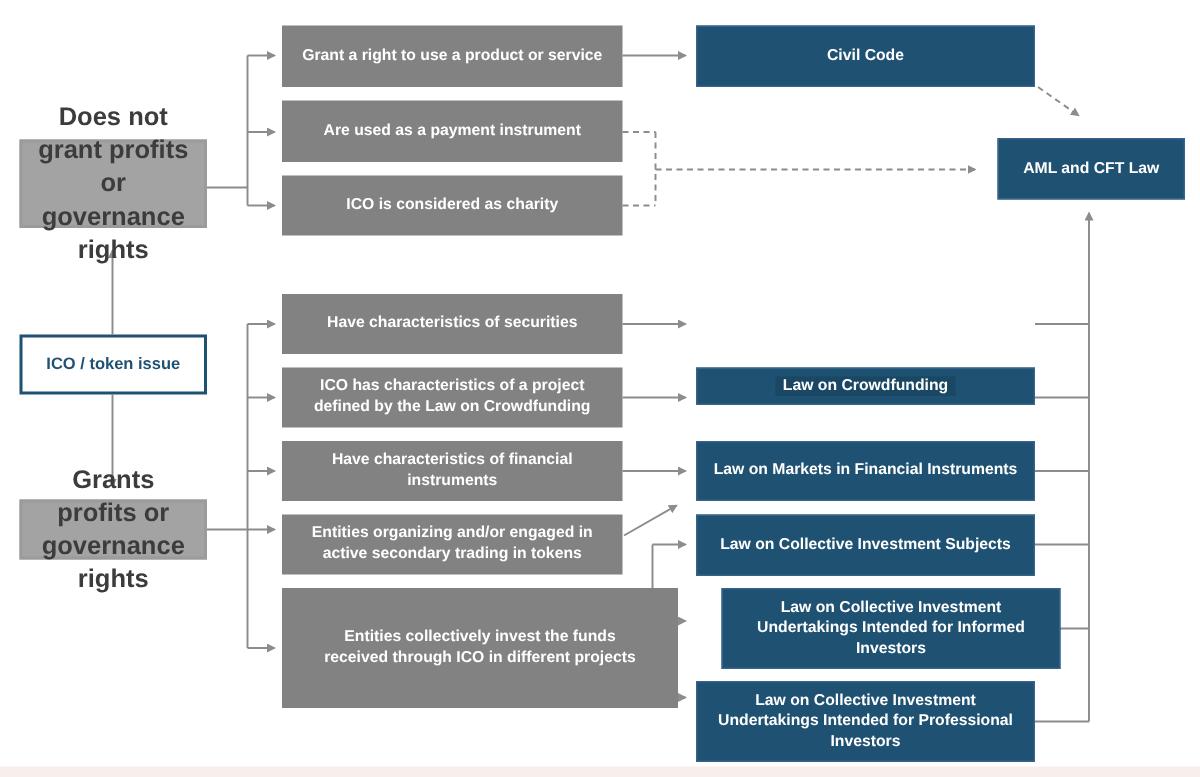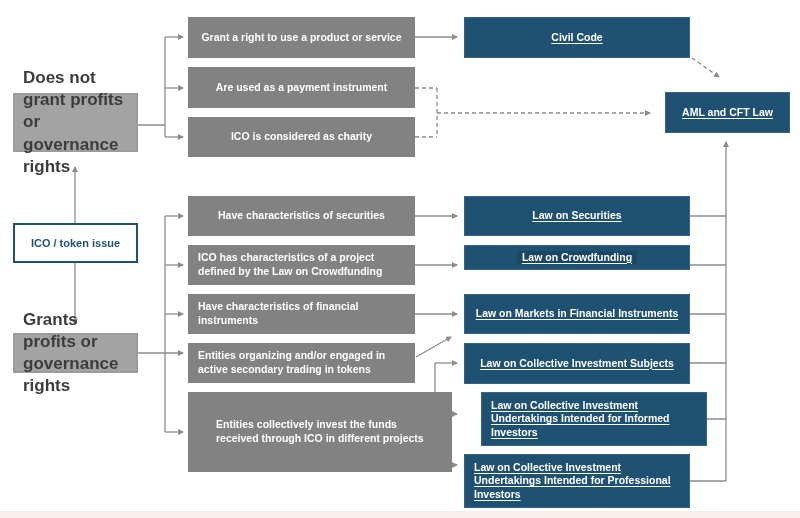--- a/index.html
+++ b/index.html
@@ -15,31 +15,31 @@
   html,body{margin:0;padding:0;background:#fff;}
   #canvas{
     position:relative;width:800px;height:518px;background:#ffffff;
     font-family:"Liberation Sans","DejaVu Sans",sans-serif;overflow:hidden;
   }
   #wires{position:absolute;inset:0;pointer-events:none;}
   .ln{stroke:var(--line_gray);stroke-width:1.3;fill:none;}
   .dash{stroke-dasharray:4 3;}
   .node{
     position:absolute;display:flex;align-items:center;justify-content:center;
-    box-sizing:border-box;line-height:1.3;
+    box-sizing:border-box;text-align:center;line-height:1.3;
   }
   .gray{
     background:var(--box_gray);color:#ffffff;font-weight:bold;font-size:10.5px;
     padding:2px 10px;
   }
   .blue{
     background:var(--accent_blue);color:#ffffff;font-weight:bold;font-size:10.5px;
     padding:2px 9px;border:1px solid var(--blue_border);
   }
-  .blue .lbl{text-decoration:underline;text-underline-offset:2px;}
+  .blue .lbl{text-underline-offset:2px;}
   .blue .hl{background:var(--hl_blue);padding:0 5px;}
   .outline{
     background:#a3a3a3;border:2px solid var(--border_gray);color:var(--left_text);
     font-weight:bold;font-size:17px;padding:2px 8px;
   }
   .rootbox{
     background:#ffffff;border:2px solid var(--accent_blue);color:var(--accent_blue);
     font-weight:bold;font-size:11px;padding:2px 6px;
   }
   #bottom-strip{
@@ -132,23 +132,20 @@
   </div>
 
   <div class="node blue" style="left:464px;top:17px;width:226px;height:41px;">
     <span class="lbl">Civil Code</span>
   </div>
 
   <div class="node blue" style="left:665px;top:92px;width:125px;height:41px;">
     <span class="lbl">AML and CFT Law</span>
   </div>
 
-  <div class="node blue" style="left:464px;top:196px;width:226px;height:40px;">
-    <span class="lbl">Law on Securities</span>
-  </div>
 
   <div class="node blue" style="left:464px;top:245px;width:226px;height:25px;">
     <span class="lbl hl">Law on Crowdfunding</span>
   </div>
 
   <div class="node blue" style="left:464px;top:294px;width:226px;height:40px;">
     <span class="lbl">Law on Markets in Financial Instruments</span>
   </div>
 
   <div class="node blue" style="left:464px;top:343px;width:226px;height:41px;">

